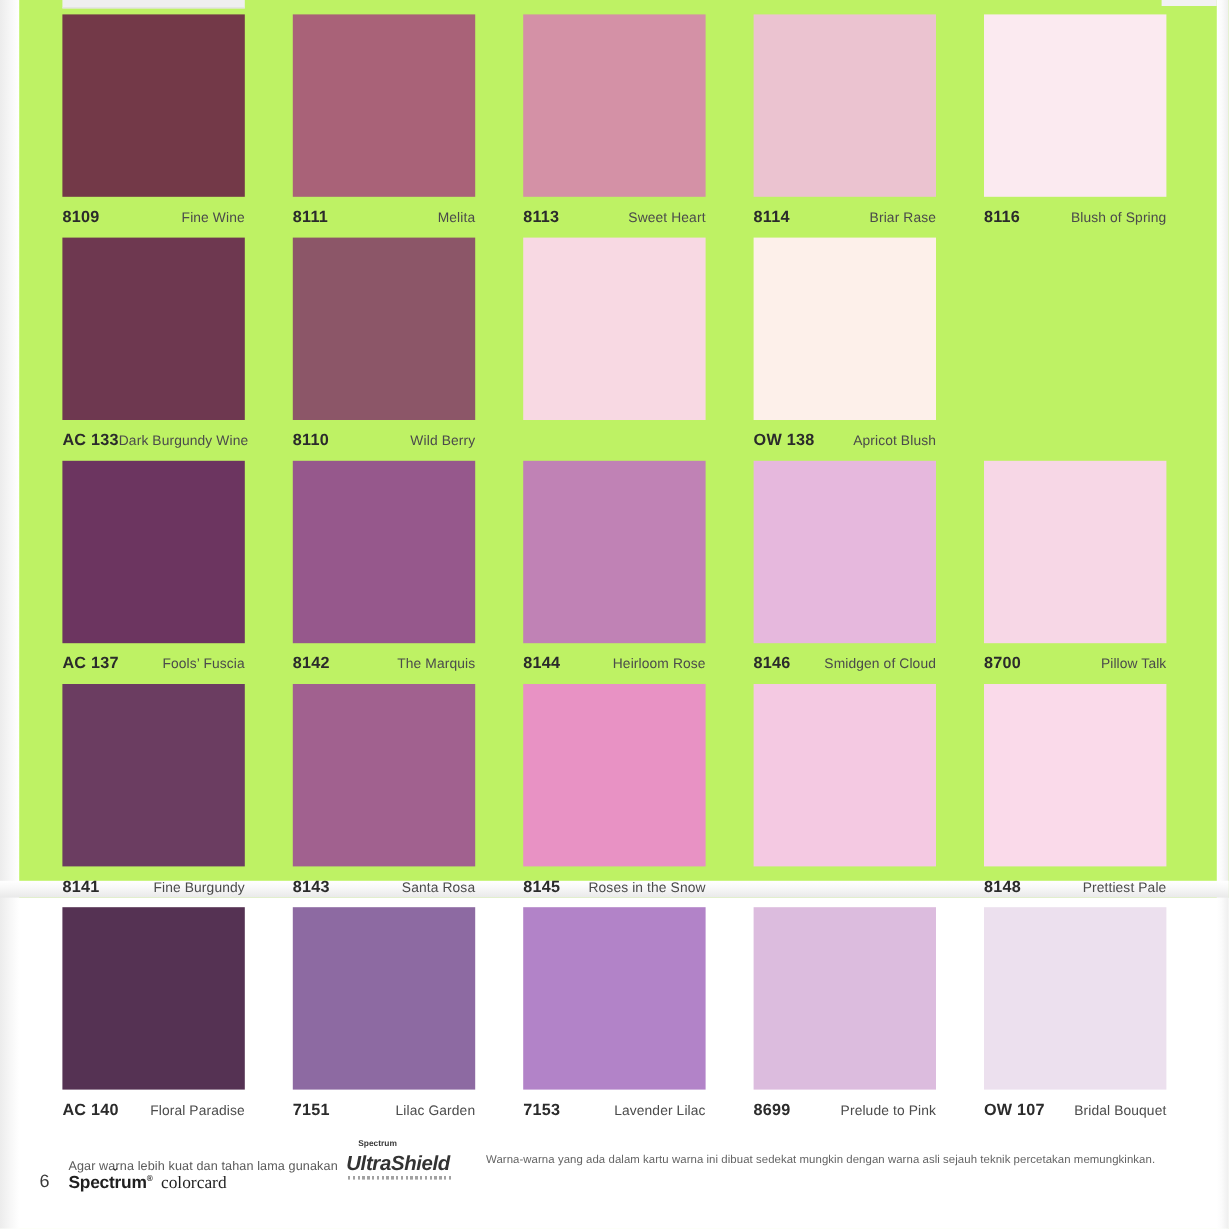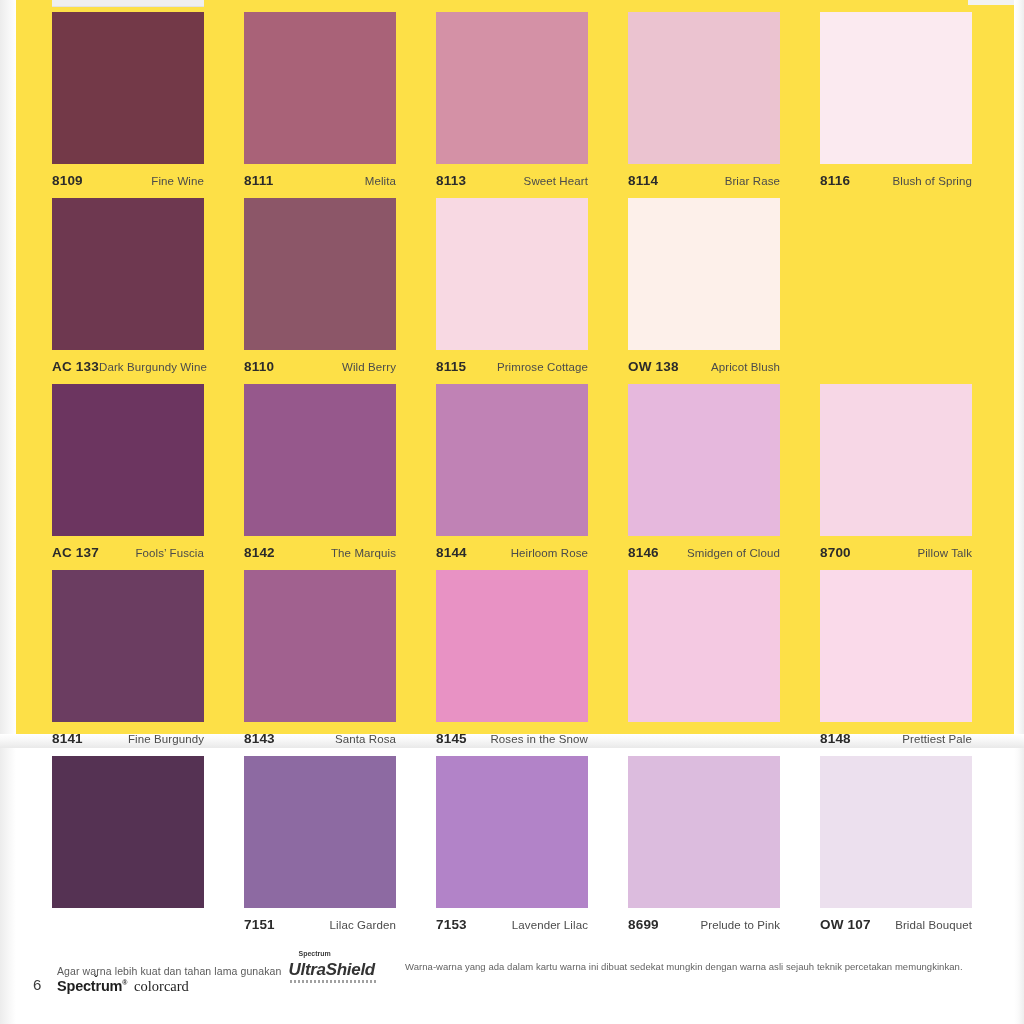--- a/index.html
+++ b/index.html
@@ -14,21 +14,21 @@
     position: relative;
     overflow: hidden;
   }
 
   
   #page {
     position: absolute;
     left: 0; top: 0;
     width: 1024px;
     height: 748px;
-    background: #fde047;
+    background: #bef264;
     box-sizing: border-box;
   }
   #page-edge-left {
     position: absolute;
     left: 0; top: 0;
     width: 16px; height: 1024px;
     background: linear-gradient(to right, #ececec 0%, #f7f7f7 55%, #ffffff 100%);
   }
   #page-edge-right {
     position: absolute;
@@ -263,24 +263,20 @@
         </div>
         <div class="cell">
           <div class="chip" style="background: rgb(140, 86, 104);"></div>
           <div class="caption">
             <span class="code">8110</span>
             <span class="cname">Wild Berry</span>
           </div>
         </div>
         <div class="cell">
           <div class="chip" style="background: rgb(248, 217, 227);"></div>
-          <div class="caption">
-            <span class="code">8115</span>
-            <span class="cname">Primrose Cottage</span>
-          </div>
         </div>
         <div class="cell">
           <div class="chip" style="background: rgb(253, 240, 234);"></div>
           <div class="caption">
             <span class="code">OW 138</span>
             <span class="cname">Apricot Blush</span>
           </div>
         </div>
       </div>
       <div class="swatch-row">
@@ -349,20 +345,24 @@
           <div class="chip" style="background: rgb(250, 218, 234);"></div>
           <div class="caption">
             <span class="code">8148</span>
             <span class="cname">Prettiest Pale</span>
           </div>
         </div>
       </div>
       <div class="swatch-row">
         <div class="cell">
           <div class="chip" style="background: rgb(85, 50, 83);"></div>
+          <div class="caption">
+            <span class="code">AC 140</span>
+            <span class="cname">Floral Paradise</span>
+          </div>
         </div>
         <div class="cell">
           <div class="chip" style="background: rgb(141, 106, 162);"></div>
           <div class="caption">
             <span class="code">7151</span>
             <span class="cname">Lilac Garden</span>
           </div>
         </div>
         <div class="cell">
           <div class="chip" style="background: rgb(178, 131, 200);"></div>

